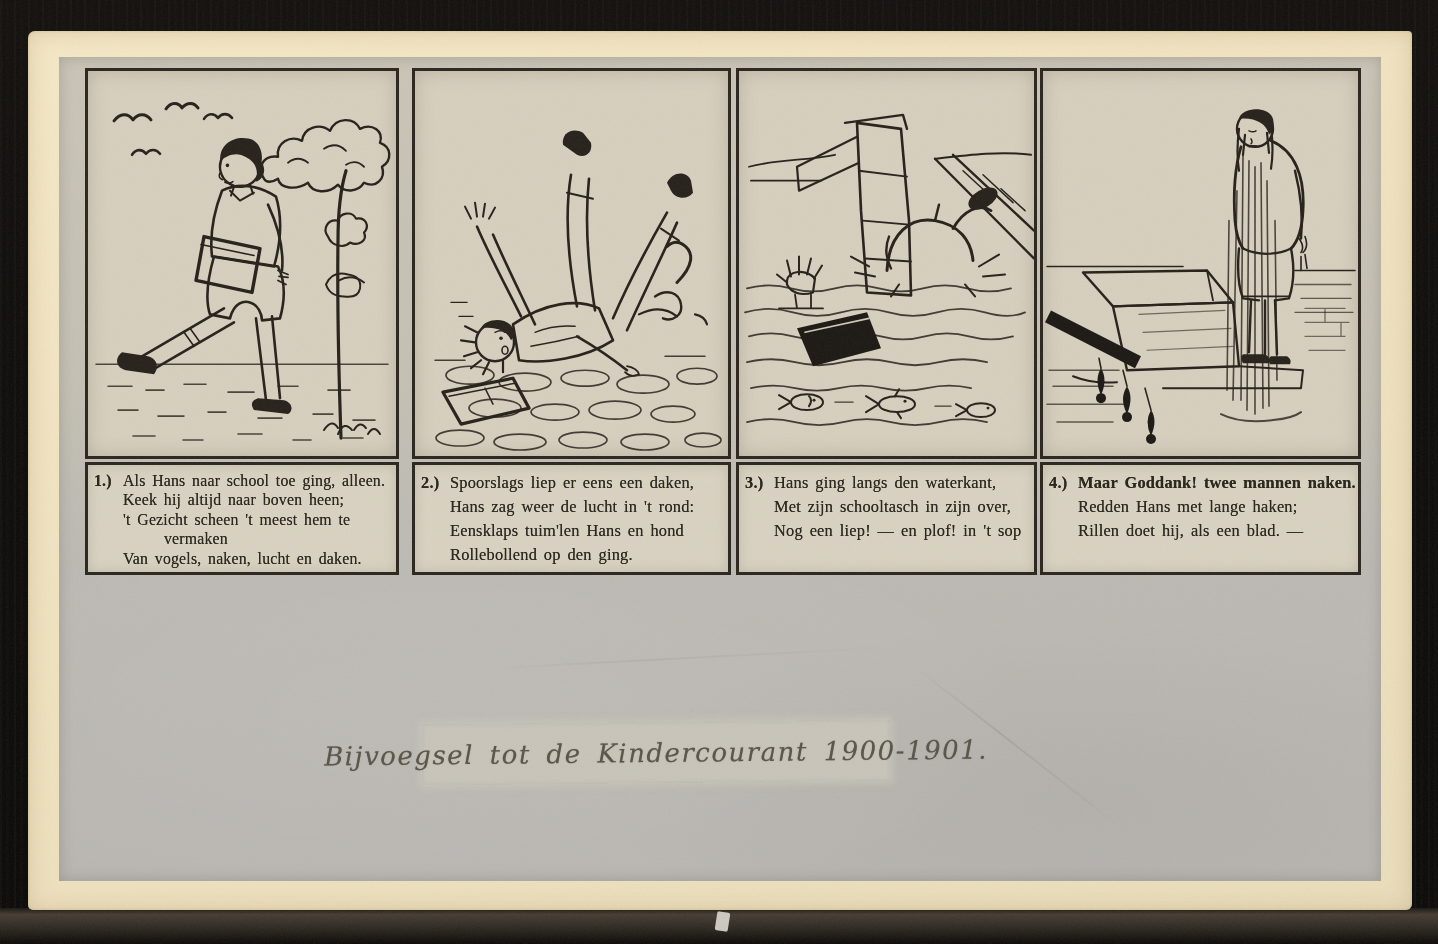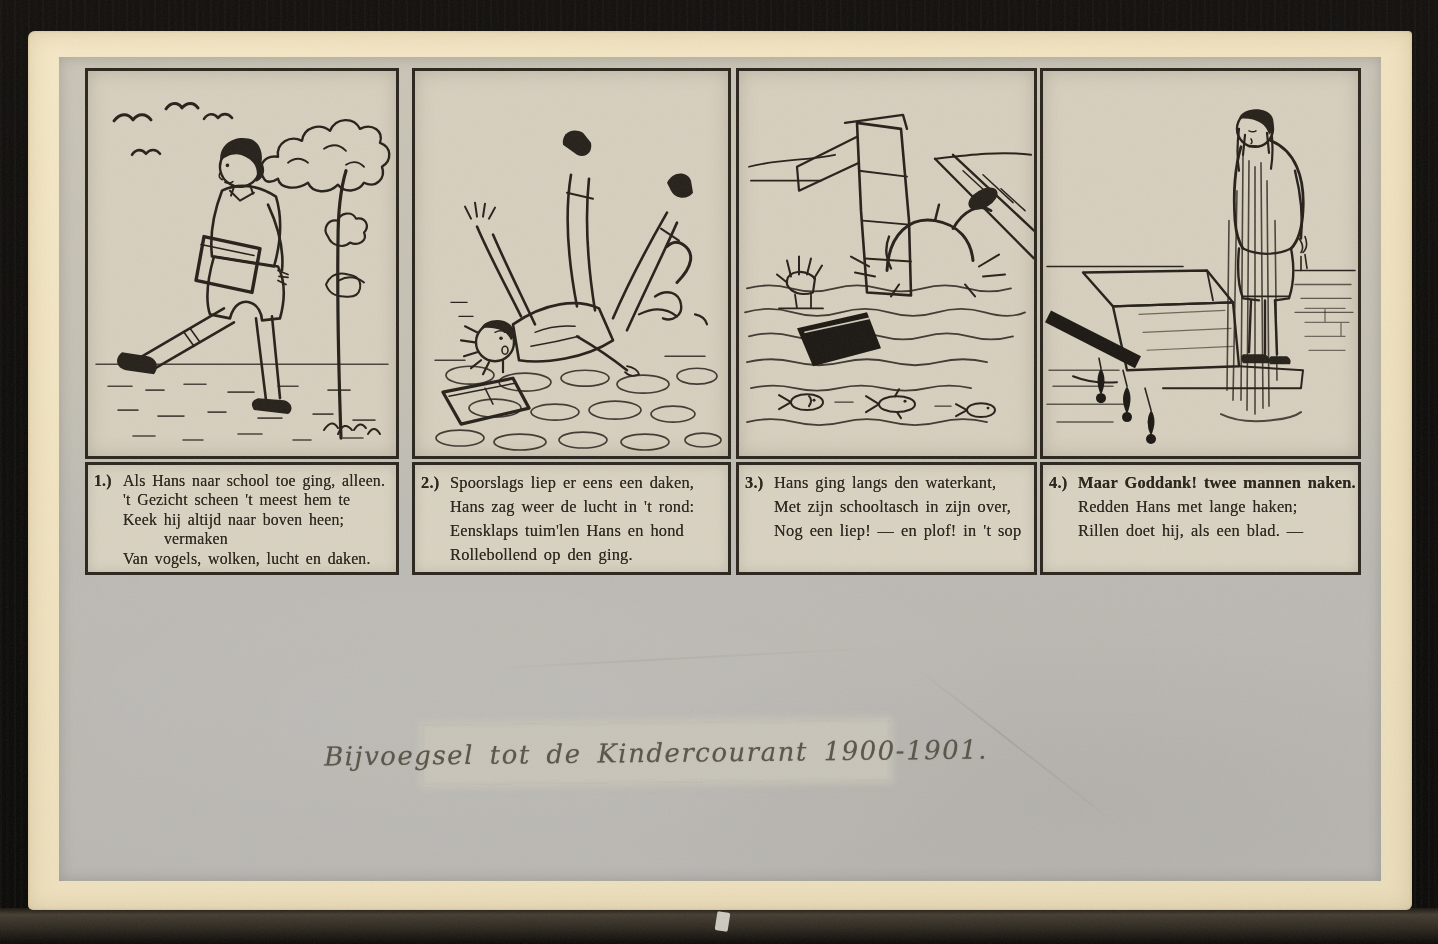--- a/index.html
+++ b/index.html
@@ -144,24 +144,24 @@
                   <path d="M134,86 C136,70 152,64 166,70 C176,74 178,86 174,96 C178,104 172,114 164,114 C170,104 168,94 160,88 C152,80 142,82 134,86 z" fill="#26211a" stroke="none"></path>
                   <circle cx="140" cy="92" r="1.8" fill="#26211a" stroke="none"></circle>
                   <path d="M131,98 q-3,4 1,7 M134,108 q4,3 8,1" stroke-width="1.6"></path>
                 </g>
                 <path d="M146,116 l-3,9 M162,114 l3,9" stroke-width="2"></path>
               </g>
             </svg>
           </div>
           <div class="panel-caption">
             <div class="cap-line first"><span class="cap-num">1.)</span><span>Als Hans naar school toe ging, alleen.</span></div>
+            <div class="cap-line">Keek hij altijd naar boven heen;</div>
             <div class="cap-line">'t Gezicht scheen 't meest hem te</div>
-            <div class="cap-line">Keek hij altijd naar boven heen;</div>
             <div class="cap-line indent2">vermaken</div>
-            <div class="cap-line">Van vogels, wolken, lucht en daken.</div>
+            <div class="cap-line">Van vogels, naken, lucht en daken.</div>
           </div>
         </div>
 
         <div class="panel p2">
           <div class="panel-image">
             <svg viewBox="0 0 313 386" preserveAspectRatio="none" fill="none" stroke="#26211a" stroke-linecap="round" stroke-linejoin="round">
               <g stroke-width="1.7" opacity=".85">
                 <ellipse cx="55" cy="305" rx="24" ry="9"></ellipse>
                   <ellipse cx="110" cy="312" rx="26" ry="9"></ellipse>
                 <ellipse cx="170" cy="308" rx="24" ry="8"></ellipse>

